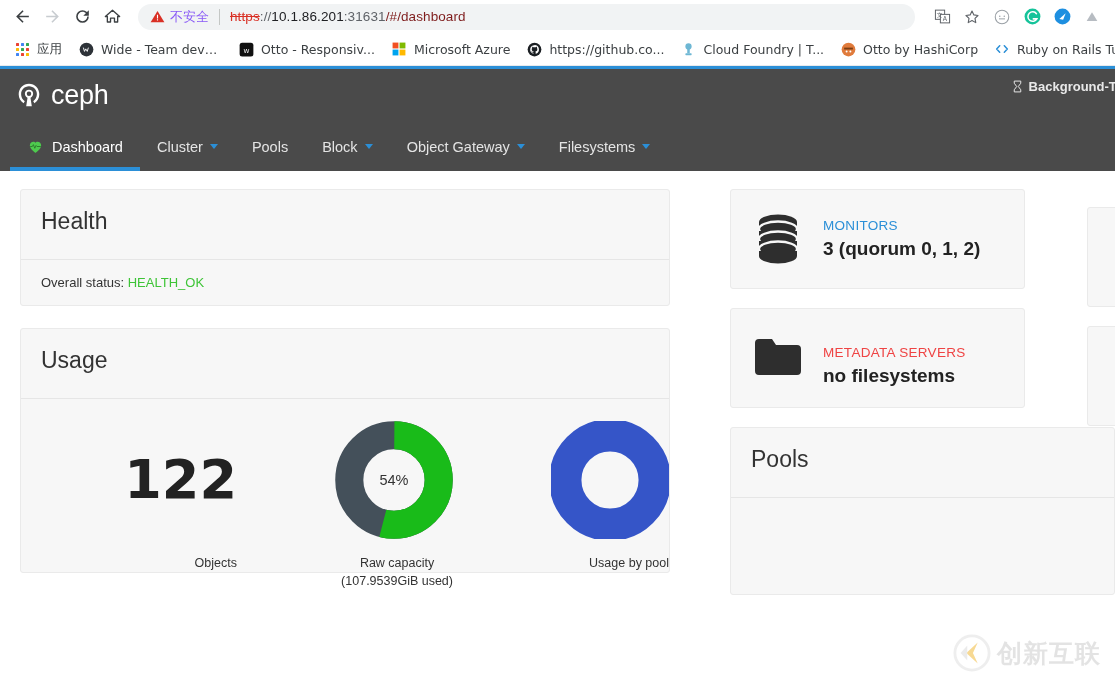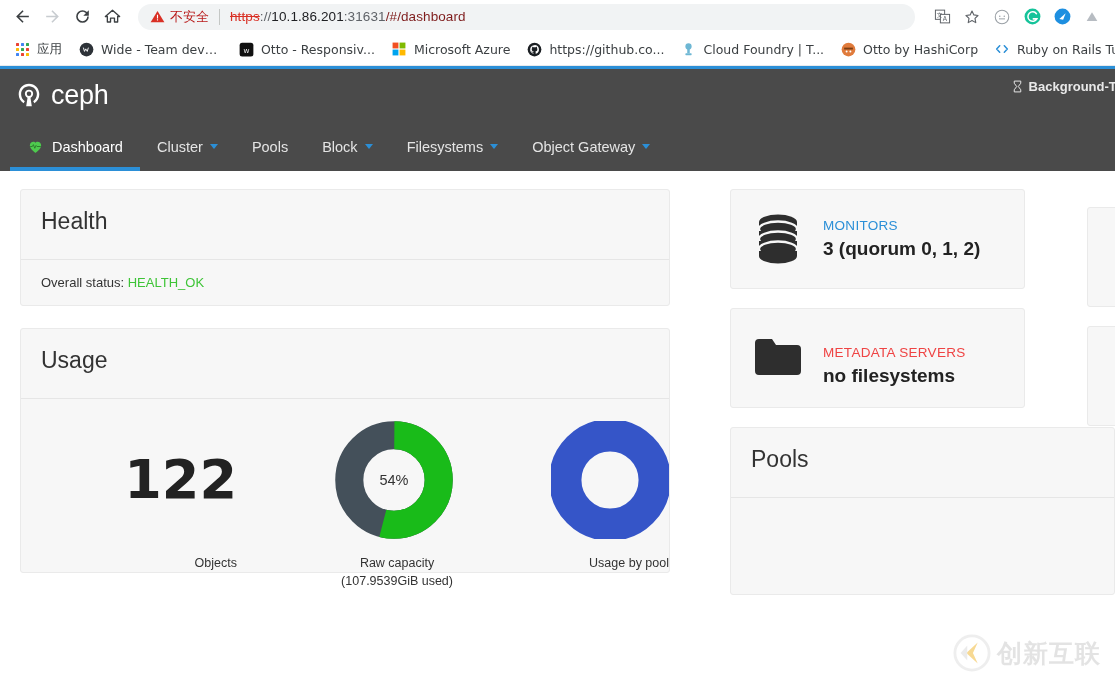--- a/index.html
+++ b/index.html
@@ -37,21 +37,21 @@
     padding: 0 12px;
     margin: 0 8px 0 10px;
     min-width: 0;
     overflow: hidden;
   }
   .sec-warn {
     display: flex; align-items: center; flex: 0 0 auto;
   }
   .sec-warn .tri { margin-right: 5px; display:block; }
   .sec-warn-text {
-    color: #b91c1c;
+    color: #8b5cf6;
     font-size: 13px;
     font-family: Liberation Serif, serif;
     white-space: nowrap;
   }
   .omni-sep {
     width: 1px; height: 16px;
     background: #c4c7c5;
     margin: 0 10px;
     flex: 0 0 auto;
   }
@@ -578,25 +578,25 @@
       <span class="caret"></span>
     </div>
     <div class="nav-item">
       <span>Pools</span>
     </div>
     <div class="nav-item">
       <span>Block</span>
       <span class="caret"></span>
     </div>
     <div class="nav-item">
+      <span>Object Gateway</span>
+      <span class="caret"></span>
+    </div>
+    <div class="nav-item">
       <span>Filesystems</span>
-      <span class="caret"></span>
-    </div>
-    <div class="nav-item">
-      <span>Object Gateway</span>
       <span class="caret"></span>
     </div>
   </div>
 
   <div class="content">
     <div class="grid">
 
       <div class="col-left">
 
         <div class="card health-card">

